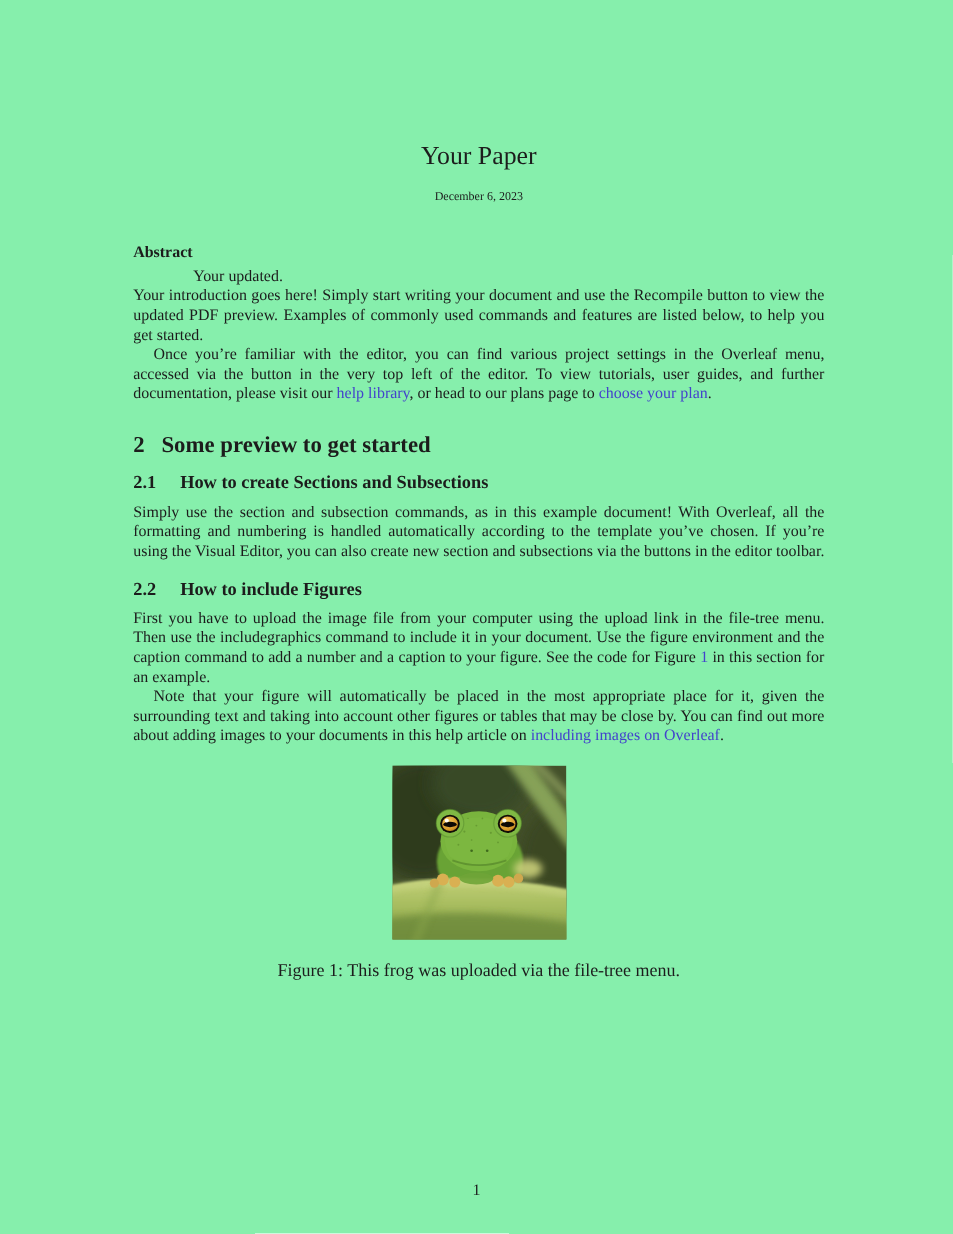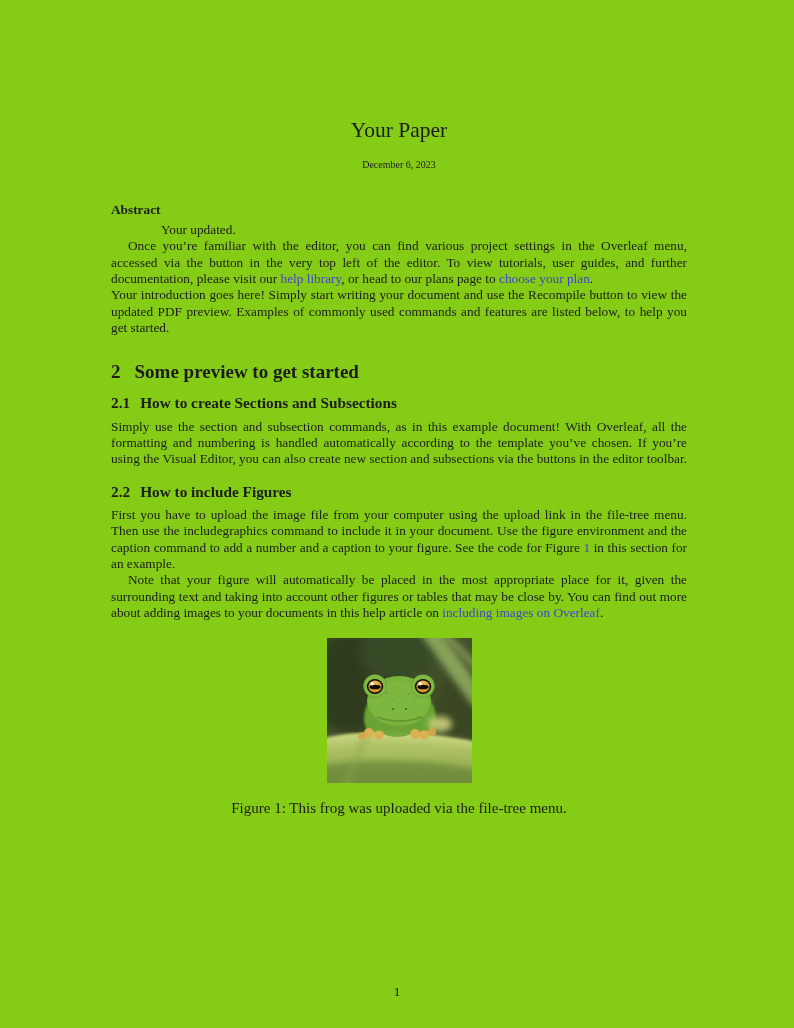--- a/index.html
+++ b/index.html
@@ -1,41 +1,41 @@
 <!DOCTYPE html>
 <html><head>
 <meta charset="utf-8">
 <style>
   html,body{margin:0;padding:0;background:#ffffff;}
   .page{
     position:relative;
     width:794px;height:1028px;
     margin:0 auto;
-    background:#84cc16;
+    background:#86efac;
     font-family:"Liberation Serif","DejaVu Serif",serif;
     color:#1c1c1c;
     overflow:hidden;
   }
   .content{
     position:absolute;
     left:111px;
     width:576px;
     top:0;
   }
   .title-block{text-align:center;padding-top:118px;}
   .doc-title{font-size:21.5px;font-weight:400;margin:0;line-height:1.2;}
   .doc-author{font-size:14px;margin-top:17px;line-height:1.2;}
   .doc-date{font-size:10px;margin-top:15px;line-height:1.2;text-align:center;}
   .abstract-head{margin-top:31px;font-size:13.3px;font-weight:bold;text-align:left;line-height:1.2;}
   .abstract-body{margin:4px 33px 0 33px;text-indent:17px;font-size:13.3px;line-height:16.4px;text-align:justify;}
   .sec-head{font-size:19px;font-weight:bold;margin:24px 0 10px 0;line-height:1.2;}
   .sec-head .sec-num{margin-right:14px;}
   .subsec-head{font-size:15.3px;font-weight:bold;margin:14px 0 6px 0;line-height:1.25;}
   .subsec-head.tight{margin-top:5px;}
-  .subsec-head .sec-num{margin-right:10px;}
+  .subsec-head .sec-num{margin-right:20px;}
   p.body-par{
     font-size:13.3px;line-height:16.4px;
     text-align:justify;margin:0;
     hyphens:none;
   }
   p.body-par.indent{text-indent:17px;}
   a.doc-link{color:#4343cc;text-decoration:none;cursor:pointer;}
   .figure-block{margin-top:16px;text-align:center;}
   .figure-image{
     display:inline-block;
@@ -63,25 +63,25 @@
   <div class="content">
 
     <div class="title-block">
       <div class="doc-title">Your Paper</div>
       <div class="doc-date">December 6, 2023</div>
     </div>
 
     <div class="abstract-head">Abstract</div>
     <p class="abstract-body">Your updated.</p>
 
+    <p class="body-par">
+      <span>Your introduction goes here! Simply start writing your document and use the Recompile button to view the updated PDF preview. Examples of commonly used commands and features are listed below, to help you get started.</span>
+    </p>
     <p class="body-par indent">
       <span>Once you’re familiar with the editor, you can find various project settings in the Overleaf menu, accessed via the button in the very top left of the editor. To view tutorials, user guides, and further documentation, please visit our </span><a class="doc-link">help library</a><span>, or head to our plans page to </span><a class="doc-link">choose your plan</a><span>.</span>
-    </p>
-    <p class="body-par">
-      <span>Your introduction goes here! Simply start writing your document and use the Recompile button to view the updated PDF preview. Examples of commonly used commands and features are listed below, to help you get started.</span>
     </p>
 
     <div class="sec-head">
       <span class="sec-num">2</span><span>Some preview to get started</span>
     </div>
 
     <div class="subsec-head tight">
       <span class="sec-num">2.1</span><span>How to create Sections and Subsections</span>
     </div>
     <p class="body-par">

